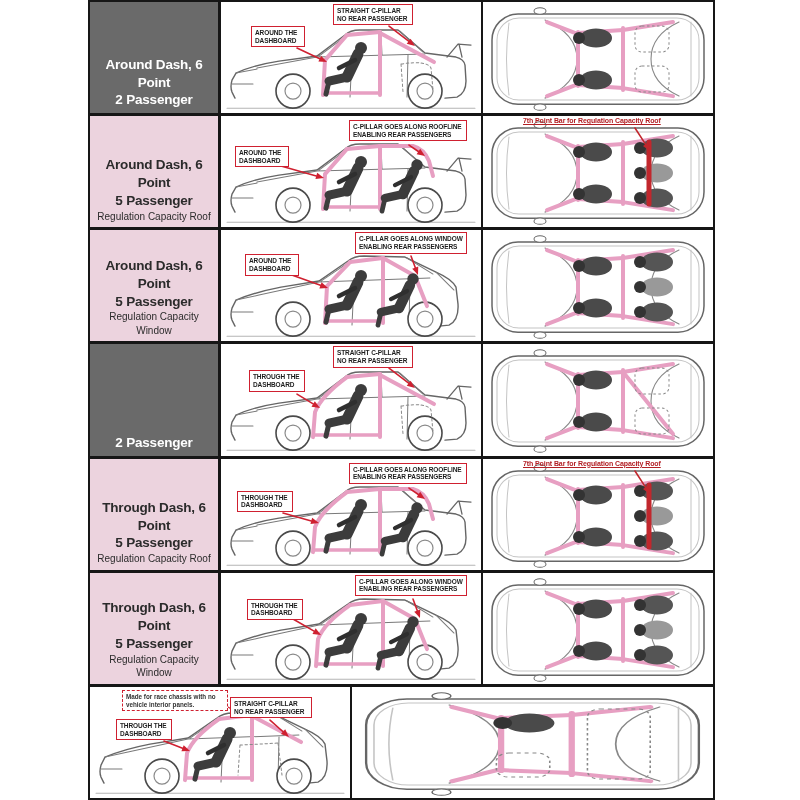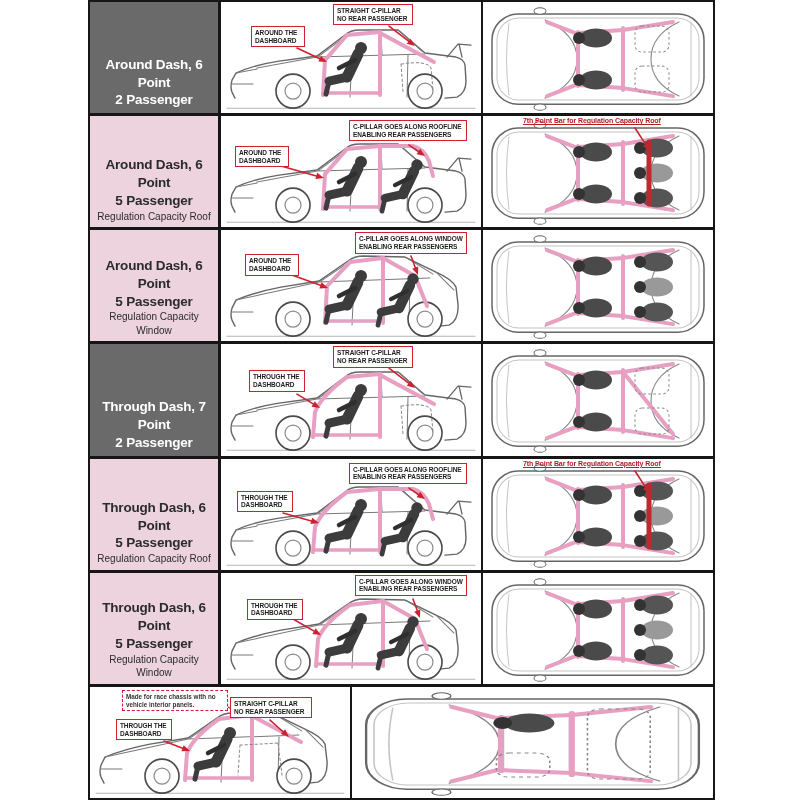--- a/index.html
+++ b/index.html
@@ -227,21 +227,20 @@
           <ellipse cx="174" cy="57" rx="16" ry="9.5" fill="#999"></ellipse>
           <circle cx="157" cy="57" r="6" fill="#333"></circle>
           <ellipse cx="174" cy="82" rx="16" ry="9.5" fill="#555"></ellipse>
           <circle cx="157" cy="82" r="6" fill="#333"></circle>
         </svg>
     </div>
   </div>
 
   <div class="row">
     <div class="label-cell gray">
-      <div class="t">Through Dash, 7 Point</div>
       <div class="t">2 Passenger</div>
     </div>
     <div class="side-cell">
       <svg class="side-svg" viewBox="0 0 260 111" preserveAspectRatio="none">
           <path d="M6,106 L254,106" stroke="#b5b5b5" stroke-width="1" fill="none" stroke-linecap="round" stroke-linejoin="round"></path>
           <path d="M14,96 L11,90 Q9,85 11,78 L15,71 Q32,63 58,59 L96,54 L124,33 Q129,28 139,28 L177,28 L204,51 L235,55 Q243,57 244,63 L245,79 Q245,91 236,95 L224,96" stroke="#666" stroke-width="1.4" fill="none" stroke-linecap="round" stroke-linejoin="round"></path>
           <path d="M226,55 L237,42 L250,43 M238,42 L241,55" stroke="#666" stroke-width="1.3" fill="none" stroke-linecap="round" stroke-linejoin="round"></path>
           <path d="M98,54 L125,34 M96,55 L204,52 M160,31 L161,53 M179,29 L202,50 M131,54 L129,95 M187,53 L186,95 M15,71 L36,67 M11,82 L32,82 M36,66 L96,55" stroke="#7a7a7a" stroke-width="1" fill="none" stroke-linecap="round" stroke-linejoin="round"></path>
           <circle cx="72" cy="89" r="17" stroke="#4a4a4a" stroke-width="1.6" fill="#fff"></circle>
           <circle cx="72" cy="89" r="8" stroke="#8a8a8a" stroke-width="1.2" fill="#fff"></circle>

